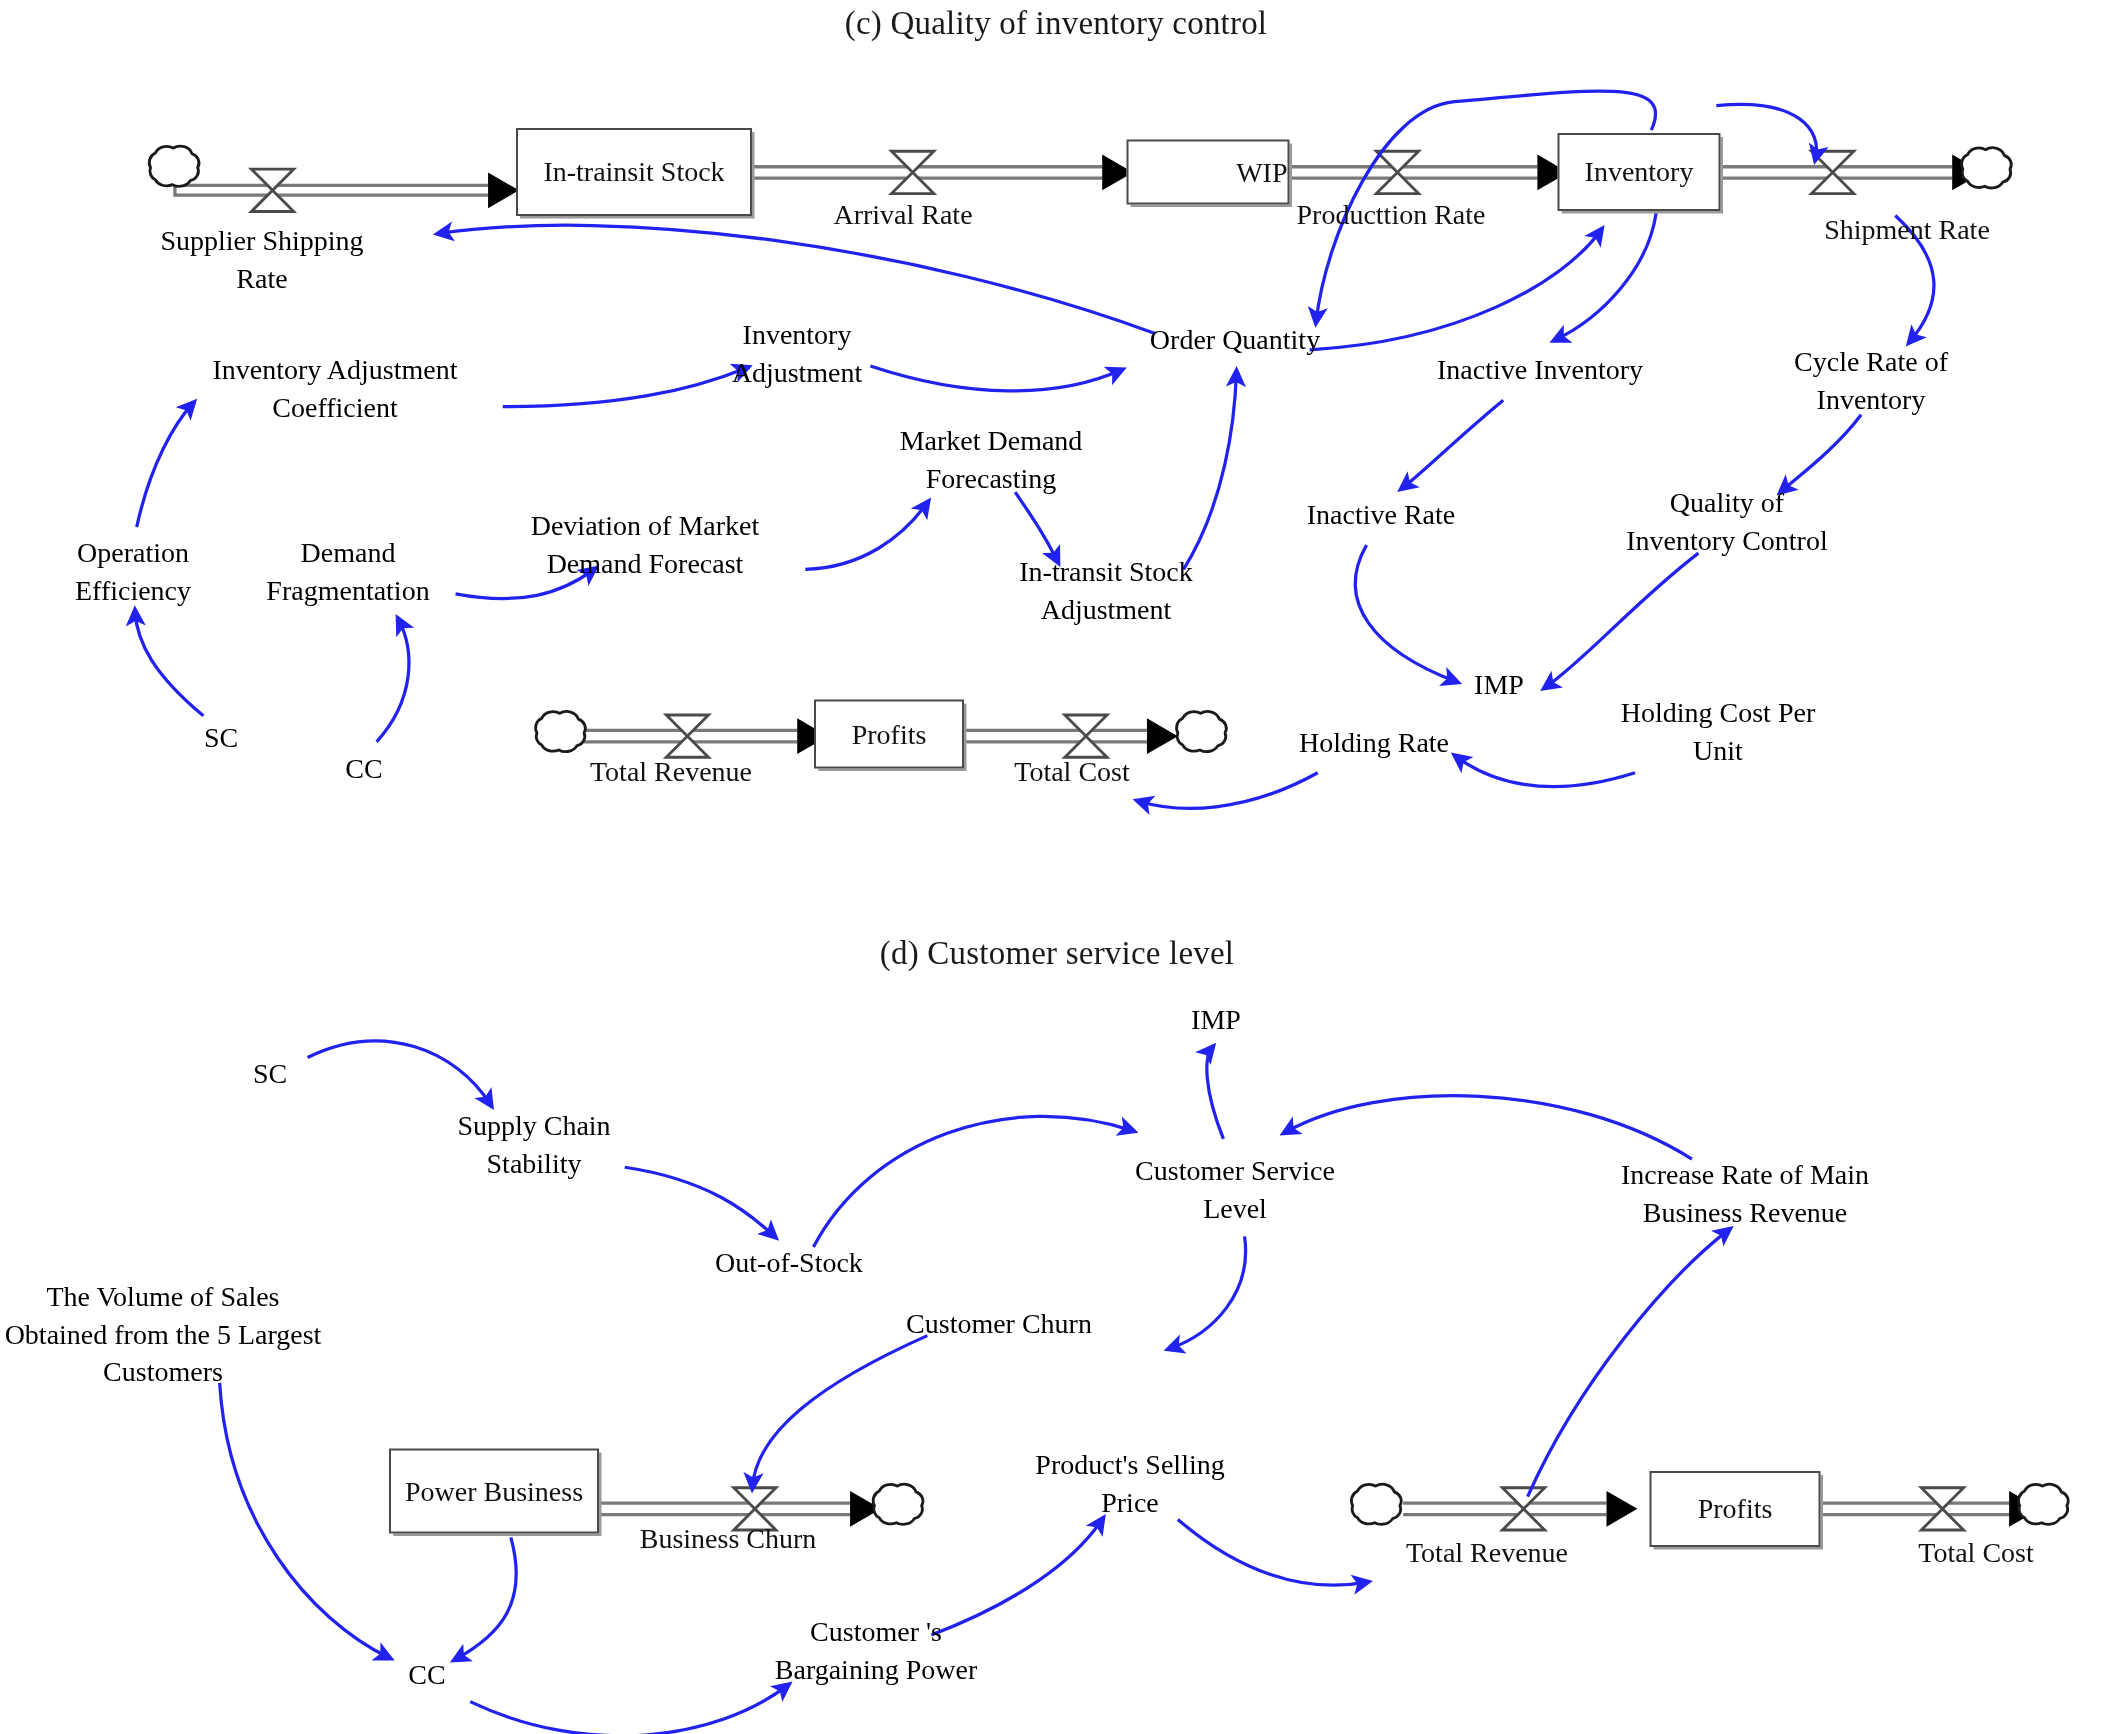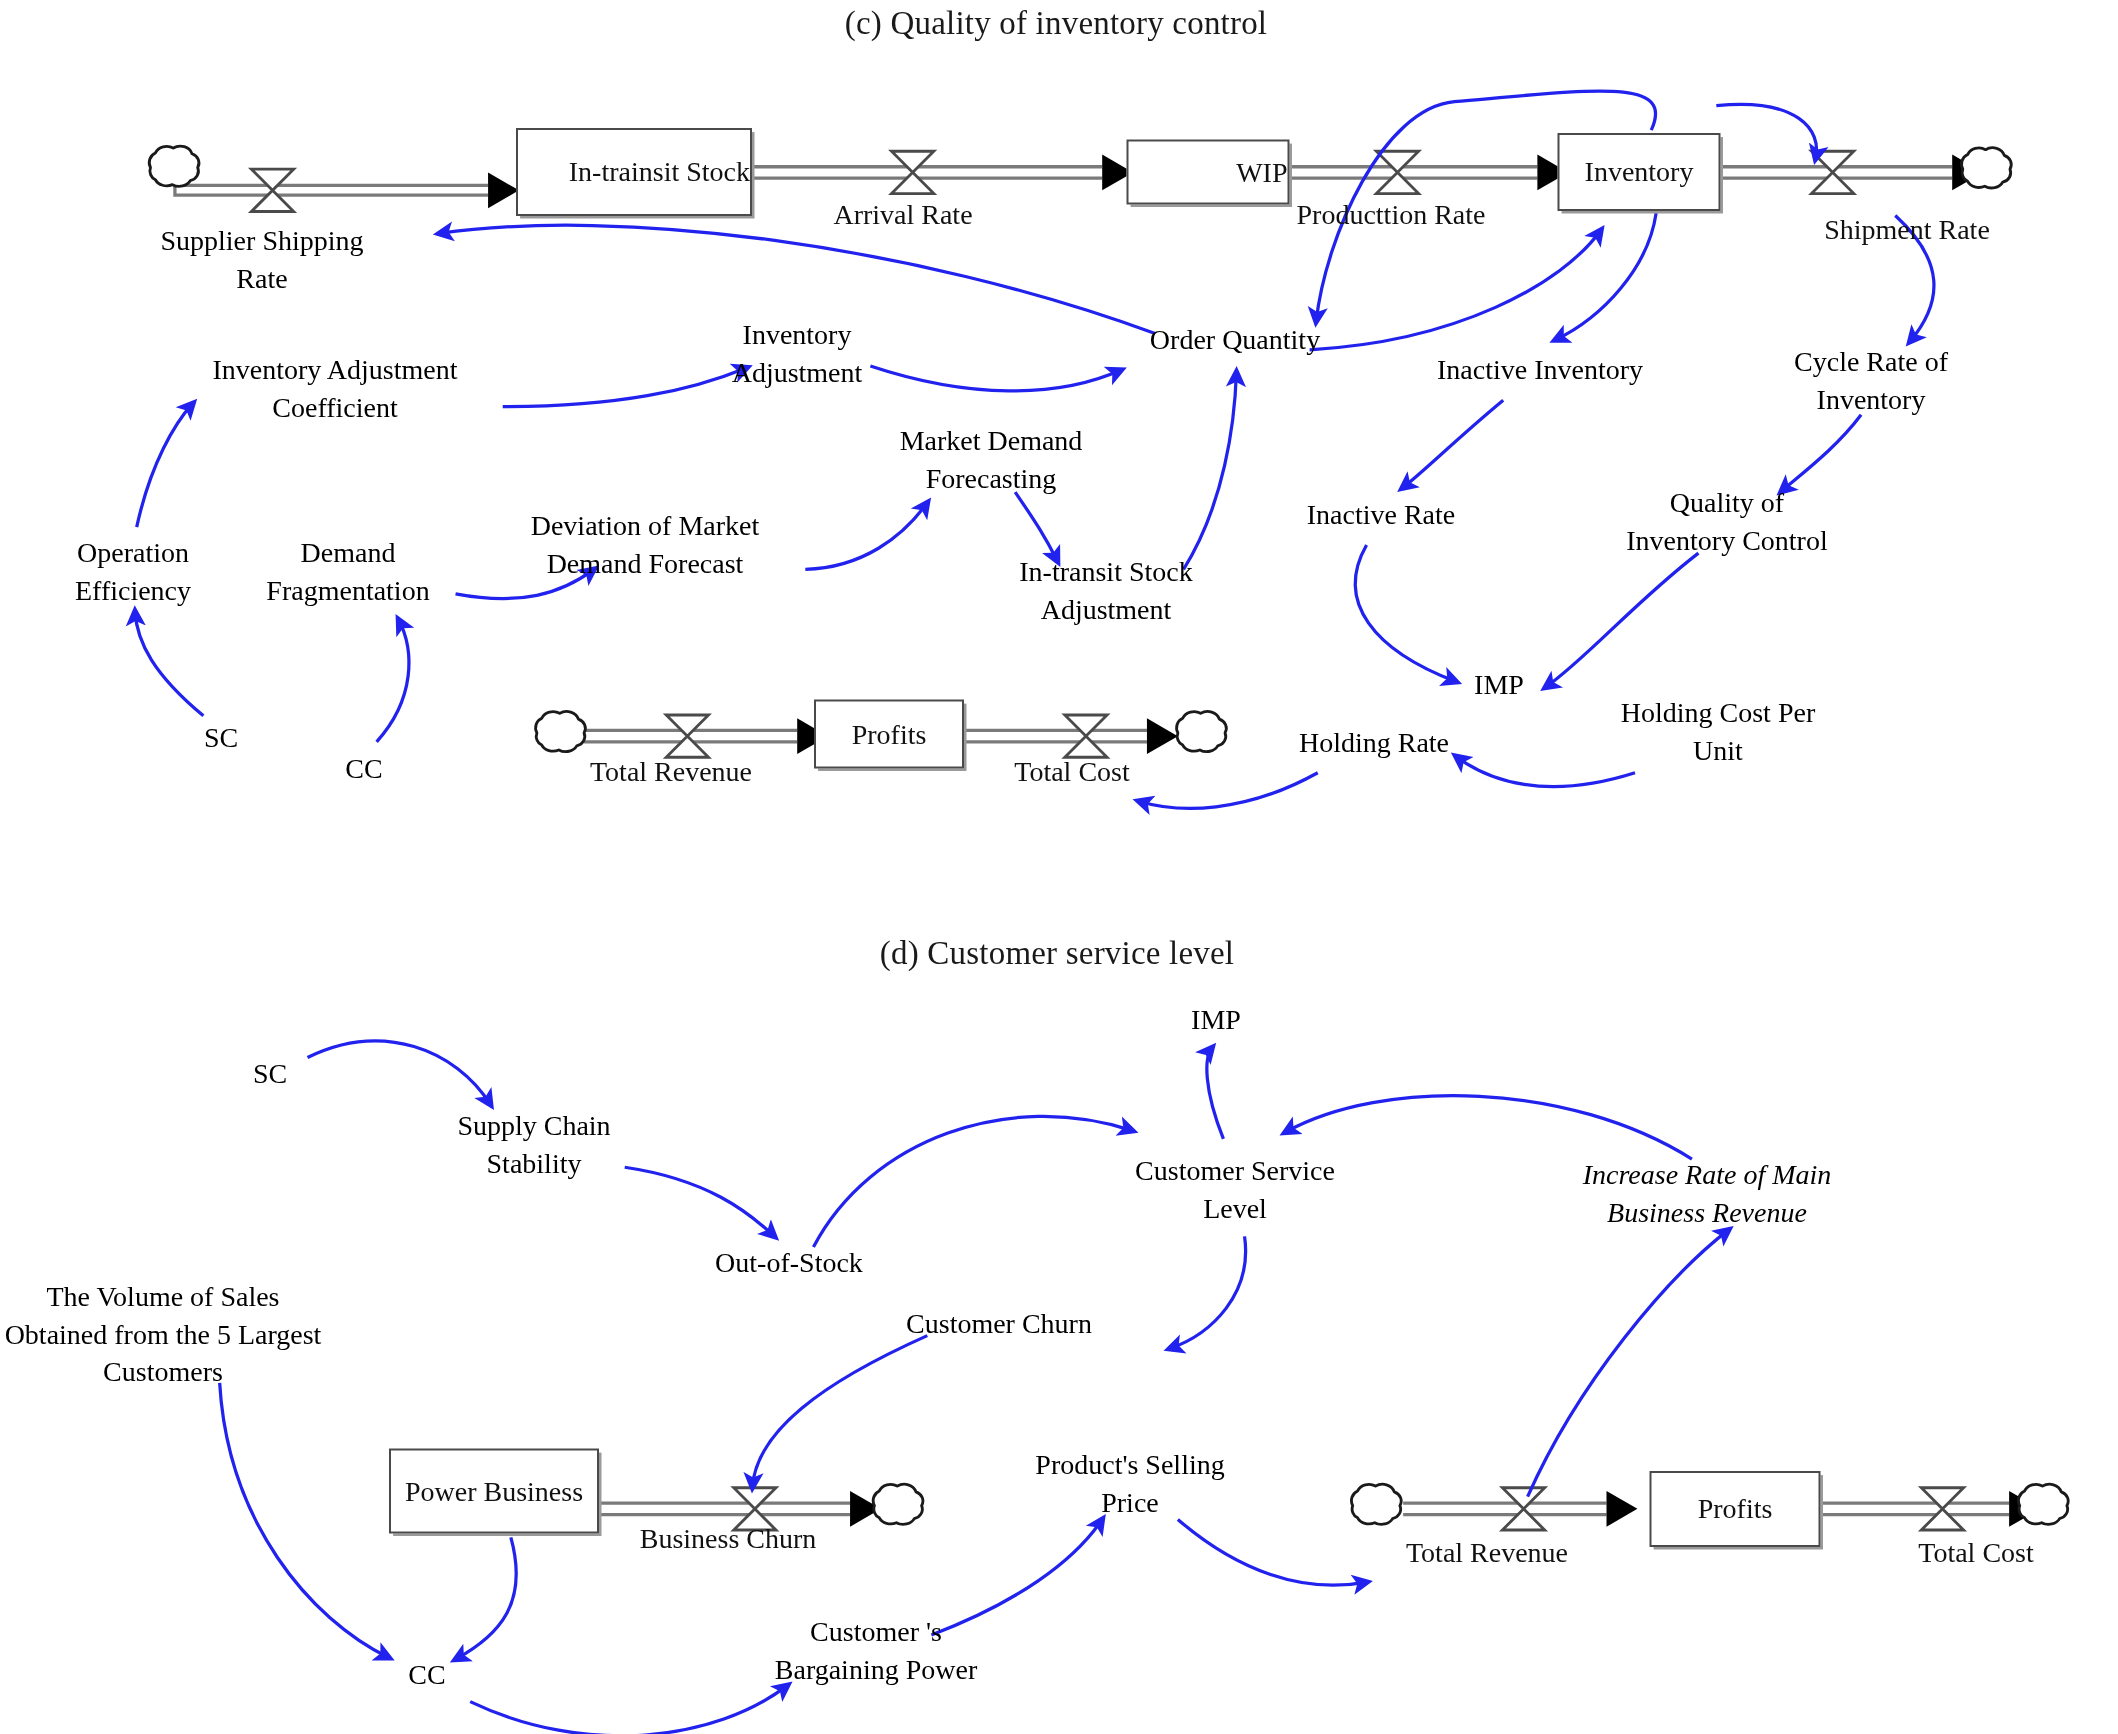--- a/index.html
+++ b/index.html
@@ -142,21 +142,21 @@
       <path d="M628,1890 C650,1970 615,2010 560,2040"></path>
       <path d="M578,2092 C720,2160 880,2140 968,2072"></path>
       <path d="M1145,2010 C1250,1970 1320,1920 1355,1868"></path>
       <path d="M1448,1868 C1520,1930 1600,1960 1680,1945"></path>
       <path d="M1878,1840 C1940,1700 2050,1570 2125,1512"></path>
     </g>
   </svg>
 
   <div class="panel-title" style="left:1056px;top:4.9px;">(c) Quality of inventory control</div>
 
-  <div class="stock" style="left:634px;top:172px;width:236px;height:88px;justify-content:flex-end;">
+  <div class="stock" style="left:634px;top:172px;width:236px;height:88px;">
     <span>In-trainsit Stock</span>
   </div>
   <div class="stock" style="left:1208px;top:172px;width:163px;height:65px;justify-content:flex-end;">
     <span>WIP</span>
   </div>
   <div class="stock" style="left:1639px;top:172px;width:163px;height:78px;">
     <span>Inventory</span>
   </div>
   <div class="stock" style="left:889px;top:734px;width:150px;height:69px;">
     <span>Profits</span>
@@ -210,21 +210,21 @@
   <div class="flowlabel" style="left:728px;top:1523px;">Business Churn</div>
   <div class="flowlabel" style="left:1487px;top:1537px;">Total Revenue</div>
   <div class="flowlabel" style="left:1976px;top:1537px;">Total Cost</div>
 
   <div class="var" style="left:270px;top:1074px;">SC</div>
   <div class="var" style="left:534px;top:1145px;">Supply Chain
 Stability</div>
   <div class="var" style="left:1216px;top:1020px;">IMP</div>
   <div class="var" style="left:1235px;top:1190px;">Customer Service
 Level</div>
-  <div class="var" style="left:1707px;top:1194px;font-style:italic;">Increase Rate of Main
+  <div class="var" style="left:1745px;top:1194px;">Increase Rate of Main
 Business Revenue</div>
   <div class="var" style="left:789px;top:1263px;">Out-of-Stock</div>
   <div class="var" style="left:163px;top:1334px;">The Volume of Sales
 Obtained from the 5 Largest
 Customers</div>
   <div class="var" style="left:999px;top:1324px;">Customer Churn</div>
   <div class="var" style="left:1130px;top:1484px;">Product's Selling
 Price</div>
   <div class="var" style="left:427px;top:1675px;">CC</div>
   <div class="var" style="left:876px;top:1651px;">Customer 's

